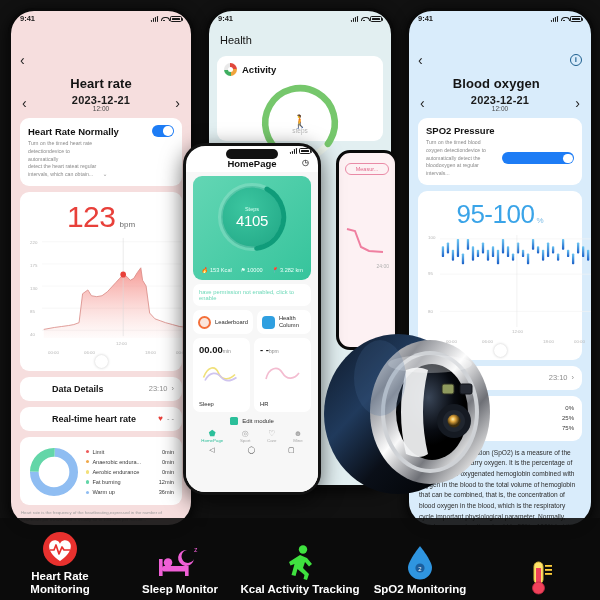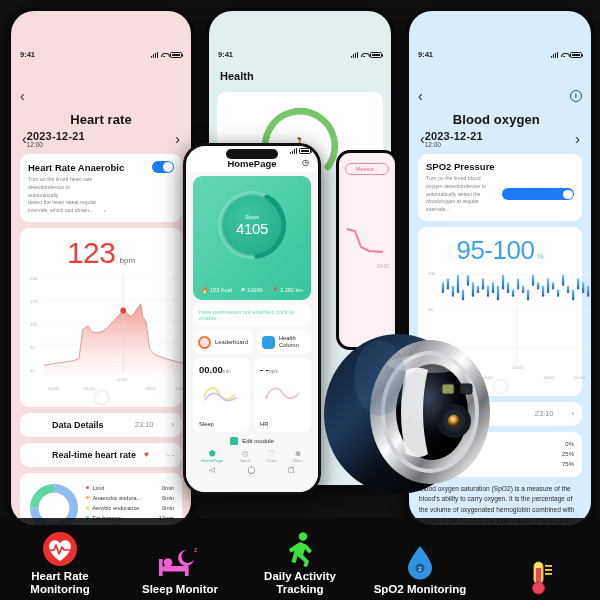--- a/index.html
+++ b/index.html
@@ -15,21 +15,21 @@
   .phone {
     position: absolute;
     border-radius: 26px;
     overflow: hidden;
     border: 3px solid #0a0a0a;
     box-shadow: 0 3px 14px rgba(0,0,0,.75);
   }
   .notch-bar {
     height: 15px; display: flex; align-items: center;
     justify-content: space-between; padding: 0 9px;
-    font-size: 7.5px; font-weight: bold; color: #1a1a1a; margin-top: 36px;
+    font-size: 7.5px; font-weight: bold; color: #1a1a1a;
   }
   .status-icons { display: flex; align-items: center; gap: 2.5px; }
   .bars { display:flex; align-items:flex-end; gap:.7px; height:6px;}
   .bars i{display:block;width:1.3px;background:#1a1a1a;border-radius:.4px;}
   .bars i:nth-child(1){height:2px}.bars i:nth-child(2){height:3.3px}
   .bars i:nth-child(3){height:4.6px}.bars i:nth-child(4){height:6px}
   .wifi { width:7px;height:6px;position:relative; }
   .wifi::before{content:"";position:absolute;left:0;top:1px;width:7px;height:3.5px;
     border:1.2px solid #1a1a1a;border-bottom:none;border-radius:7px 7px 0 0;}
   .wifi::after{content:"";position:absolute;left:2.6px;top:4px;width:1.8px;height:1.8px;
@@ -39,21 +39,21 @@
   .batt::after{content:"";position:absolute;right:-2.2px;top:1.7px;width:1.3px;height:2.4px;
     background:#1a1a1a;border-radius:0 1px 1px 0;}
 
   .nav-row{display:flex;align-items:center;justify-content:space-between;padding:3px 9px 2px;}
   .nav-title{font-size:13px;font-weight:600;color:#141414;letter-spacing:.1px;margin-top:47px;}
   .chev{font-size:14px;color:#222;line-height:1;font-weight:300;}
   .info-circle{width:12px;height:12px;border:1.2px solid #1e5f8f;border-radius:50%;
     color:#1e5f8f;font-size:8px;line-height:10px;text-align:center;font-weight:bold;}
 
   .date-row{display:flex;align-items:center;justify-content:space-between;padding:1px 11px 0;}
-  .date-main{flex:1;}
+  .date-main{text-align:center;flex:1;}
   .date-main .d{font-size:11px;font-weight:600;color:#1b1b1b;letter-spacing:.2px;}
   .date-main .t{font-size:6.5px;color:#4a4a4a;margin-top:-1px;}
   .card{background:#fff;border-radius:9px;margin:6px 9px 0;padding:7px 8px;}
 
   .sw-head{display:flex;align-items:center;justify-content:space-between;}
   .sw-title{font-size:9.5px;font-weight:600;color:#131313;}
   .toggle{width:22px;height:12px;border-radius:7px;position:relative;flex:none;}
   .toggle::after{content:"";position:absolute;right:1.3px;top:1.3px;width:9.4px;height:9.4px;
     border-radius:50%;background:#fff;}
   .sw-desc{font-size:5.2px;color:#8a8a8a;line-height:1.5;margin-top:3px;
@@ -69,21 +69,21 @@
   .big-num .u{font-size:8px;color:#6d6d6d;}
 
   .chart-wrap{position:relative;height:118px;margin-top:4px;}
   .ylab{position:absolute;left:2px;font-size:4.4px;color:#b6b6b6;}
   .xlab{position:absolute;bottom:-1px;font-size:4.4px;color:#b6b6b6;}
   .hr-slider{width:13px;height:13px;border-radius:50%;background:#fff;
     box-shadow:0 0 3px rgba(0,0,0,.22);margin:1px auto 0;}
 
   .row-line{display:flex;align-items:center;justify-content:space-between;}
   .row-label{font-size:9px;font-weight:600;color:#151515;margin-left:24px;}
-  .row-val{font-size:7.5px;color:#8d8d8d;display:flex;align-items:center;gap:18px;}
+  .row-val{font-size:7.5px;color:#8d8d8d;display:flex;align-items:center;gap:4px;}
 
   .donut-block{display:flex;align-items:center;gap:6px;padding-top:2px;}
   .legend{flex:1;font-size:5.6px;}
   .legend .li{display:flex;align-items:center;justify-content:space-between;padding:2.1px 0;color:#3b3b3b;}
   .legend .li .nm{display:flex;align-items:center;gap:3px;}
   .dot{width:3.4px;height:3.4px;border-radius:50%;display:inline-block;}
   .foot-note{font-size:4.3px;color:#9c9c9c;line-height:1.55;margin:5px 10px 0;}
 
   
   #phone-health{left:206px;top:8px;width:188px;height:480px;background:#e2eff1;}
@@ -114,21 +114,21 @@
   
   #phone-front{left:183px;top:143px;width:138px;height:352px;background:#fff;
     border-radius:22px;border:3.5px solid #121212;box-shadow:0 6px 22px rgba(0,0,0,.6);}
   .notch-pill{position:absolute;left:50%;transform:translateX(-50%);top:3px;
     width:52px;height:10px;background:#121212;border-radius:7px;z-index:3;}
   .fp-status{display:flex;justify-content:flex-end;padding:2px 7px 0;gap:2px;}
   .fp-title{text-align:center;font-size:9.5px;font-weight:bold;color:#111;padding:4px 0 3px;position:relative;}
   .fp-title .hclock{position:absolute;right:9px;top:4px;font-size:8px;color:#555;}
   .fp-body{background:#f7f7f7;height:100%;padding:4px 7px;}
   .steps-card{background:linear-gradient(135deg,#63d6b4,#36c49c);border-radius:9px;
-    height:124px;position:relative;padding:16px;}
+    height:104px;position:relative;padding:8px;}
   .steps-ring{width:62px;height:62px;margin:2px auto 0;border-radius:50%;
     background:radial-gradient(circle at 40% 35%,#3cc6a0,#1fa584);position:relative;
     display:flex;flex-direction:column;align-items:center;justify-content:center;}
   .steps-ring .lab{font-size:5.5px;color:#d6fff2;}
   .steps-ring .val{font-size:15px;color:#fff;font-weight:500;letter-spacing:-.3px;}
   .arc{position:absolute;width:74px;height:74px;left:-6px;top:-6px;}
   .steps-meta{display:flex;justify-content:space-between;position:absolute;
     left:8px;right:8px;bottom:7px;font-size:5.6px;color:#eafff8;}
   .steps-meta span{display:flex;align-items:center;gap:2px;}
   .perm{background:#fff;border-radius:7px;margin-top:4px;padding:5px 6px;
@@ -193,21 +193,21 @@
       <span class="chev">‹</span>
       <span class="date-main">
         <div class="d">2023-12-21</div>
         <div class="t">12:00</div>
       </span>
       <span class="chev">›</span>
     </div>
 
     <div class="card">
       <div class="sw-head">
-        <span class="sw-title">Heart Rate Anaerobic</span>
+        <span class="sw-title">Heart Rate Normally</span>
         <span class="toggle" id="tog-left" style="background: rgb(29, 124, 245);"></span>
       </div>
       <div class="sw-desc">
         <span>
           <span>Turn on the timed heart rate detectiondevice to automatically</span><br>
           <span>detect the heart rateat regular intervals, which can obtain...</span>
         </span>
         <span class="caret">⌄</span>
       </div>
     </div>
@@ -335,24 +335,28 @@
             <i></i>
             <i></i>
             <i></i>
             <i></i>
           </span>
         <span class="wifi"></span>
         <span class="batt"></span>
       </span>
     </div>
     <div style="padding:4px 11px 2px">
-      <span style="font-size:11px;font-weight:700;color:#141414">Health</span>
+      <span style="font-size:11px;font-weight:400;color:#141414">Health</span>
     </div>
 
     <div class="act-card">
+      <div class="act-head">
+        <span class="ring-pie"></span>
+        <span class="act-title">Activity</span>
+      </div>
       <div class="steps-big">
         <svg width="86" height="86" viewBox="0 0 42 42" style="display:block;margin:1px auto -66px">
           <circle cx="21" cy="21" r="17" fill="none" stroke="#eef6ee" stroke-width="3.2"></circle>
           <circle cx="21" cy="21" r="17" fill="none" stroke="#76c76c" stroke-width="3.2" stroke-linecap="round" stroke-dasharray="82 25" transform="rotate(120 21 21)"></circle>
         </svg>
         <div style="font-size:13px;color:#76c76c;padding-top:14px">🚶</div>
         <div class="steps-lbl">steps</div>
       </div>
     </div>
   </div>
@@ -684,21 +688,21 @@
       <div class="lbl">Sleep Monitor</div>
     </div>
 
     <div class="feat">
       <div class="gl">
         <svg width="34" height="36" viewBox="0 0 34 36">
           <circle cx="20" cy="5.5" r="4.2" fill="#3fe13f"></circle>
           <path d="M17,11 l7,3 l5,6 l-3,2.5 l-4,-4.5 l-2,6 l6,6 l-2,6 l-3.5,-1 l1,-4 l-7,-6 l-2,7 l-4,-1 l3,-11 l-4,1.5 l-1.5,-3.6 Z" fill="#3fe13f"></path>
         </svg>
       </div>
-      <div class="lbl">Daily Activity Tracking</div>
+      <div class="lbl">Kcal Activity Tracking</div>
     </div>
 
     <div class="feat">
       <div class="gl">
         <svg width="30" height="36" viewBox="0 0 30 36">
           <path d="M15,2 C15,2 3,17 3,23.5 A12,12 0 0,0 27,23.5 C27,17 15,2 15,2 Z" fill="#2f95e0"></path>
           <circle cx="15" cy="24" r="4.6" fill="#1b5e9e"></circle>
           <text x="15" y="26.6" text-anchor="middle" font-size="6" fill="#fff" font-family="Liberation Sans">2</text>
         </svg>
       </div>

